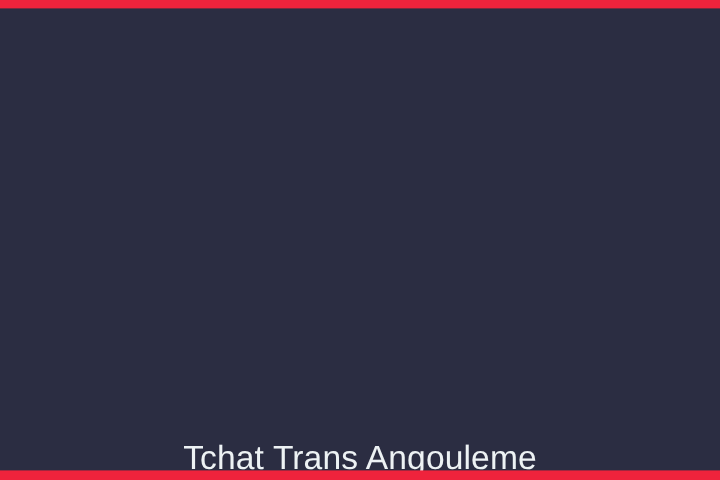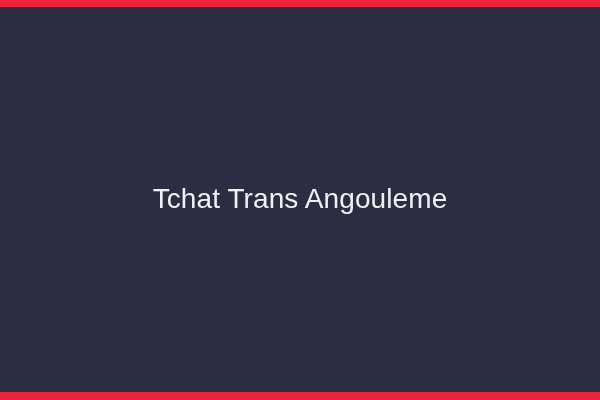--- a/index.html
+++ b/index.html
@@ -14,21 +14,21 @@
     font-family: "Liberation Sans", sans-serif;
     background: #2b2d42;
   }
   .placard {
     position: relative;
     box-sizing: border-box;
     width: 600px;
     height: 400px;
     background: #2b2d42;
     display: flex;
-    align-items: center;
+    align-items: flex-end;
     justify-content: center;
   }
   .rule {
     position: absolute;
     left: 0;
     width: 100%;
     background: #ef233c;
   }
   .rule-top {
     top: 0;

